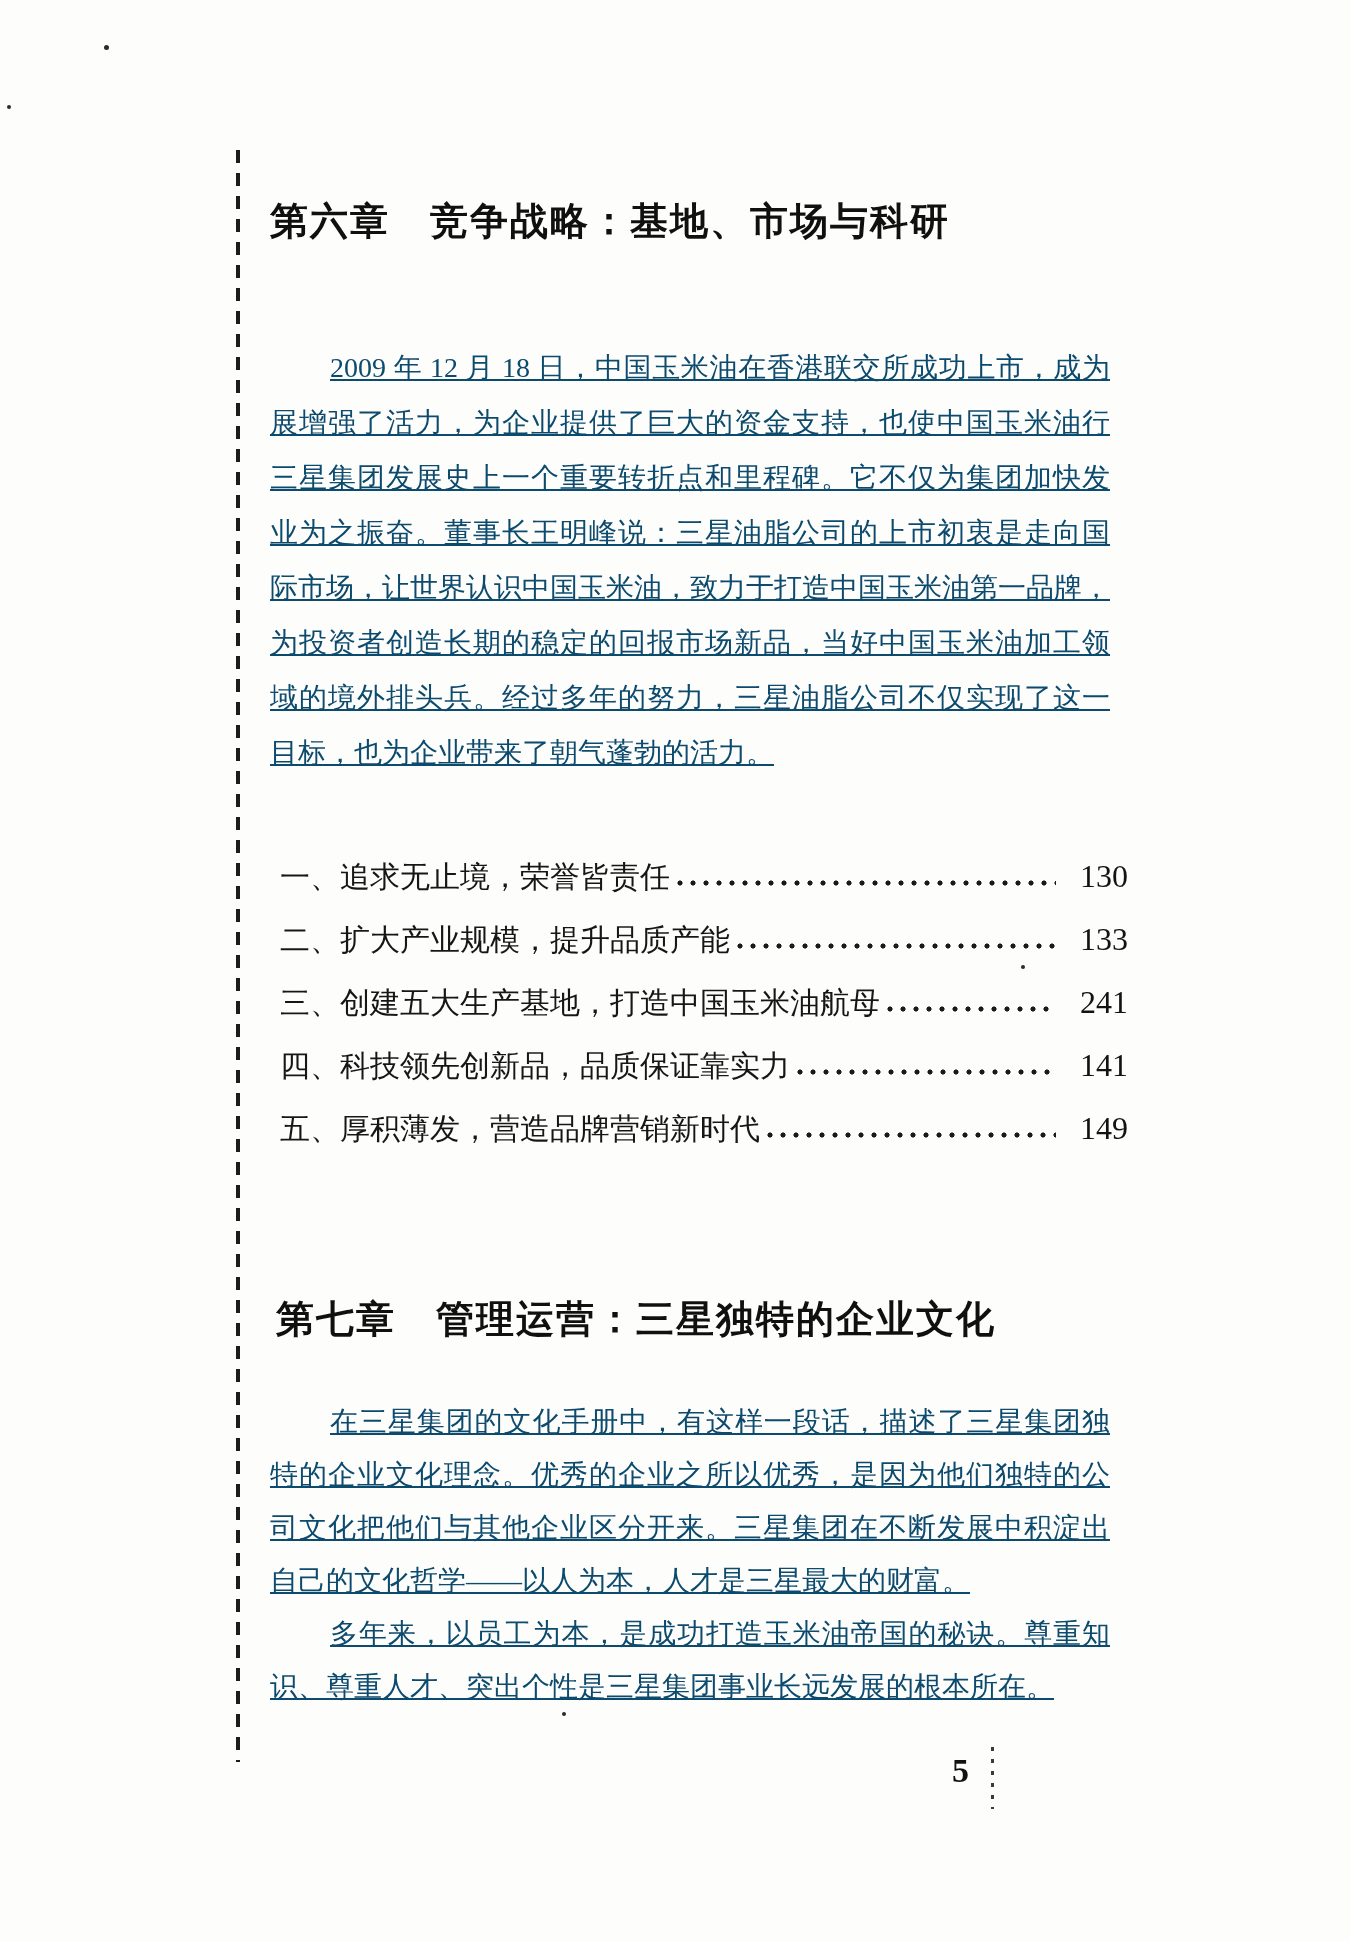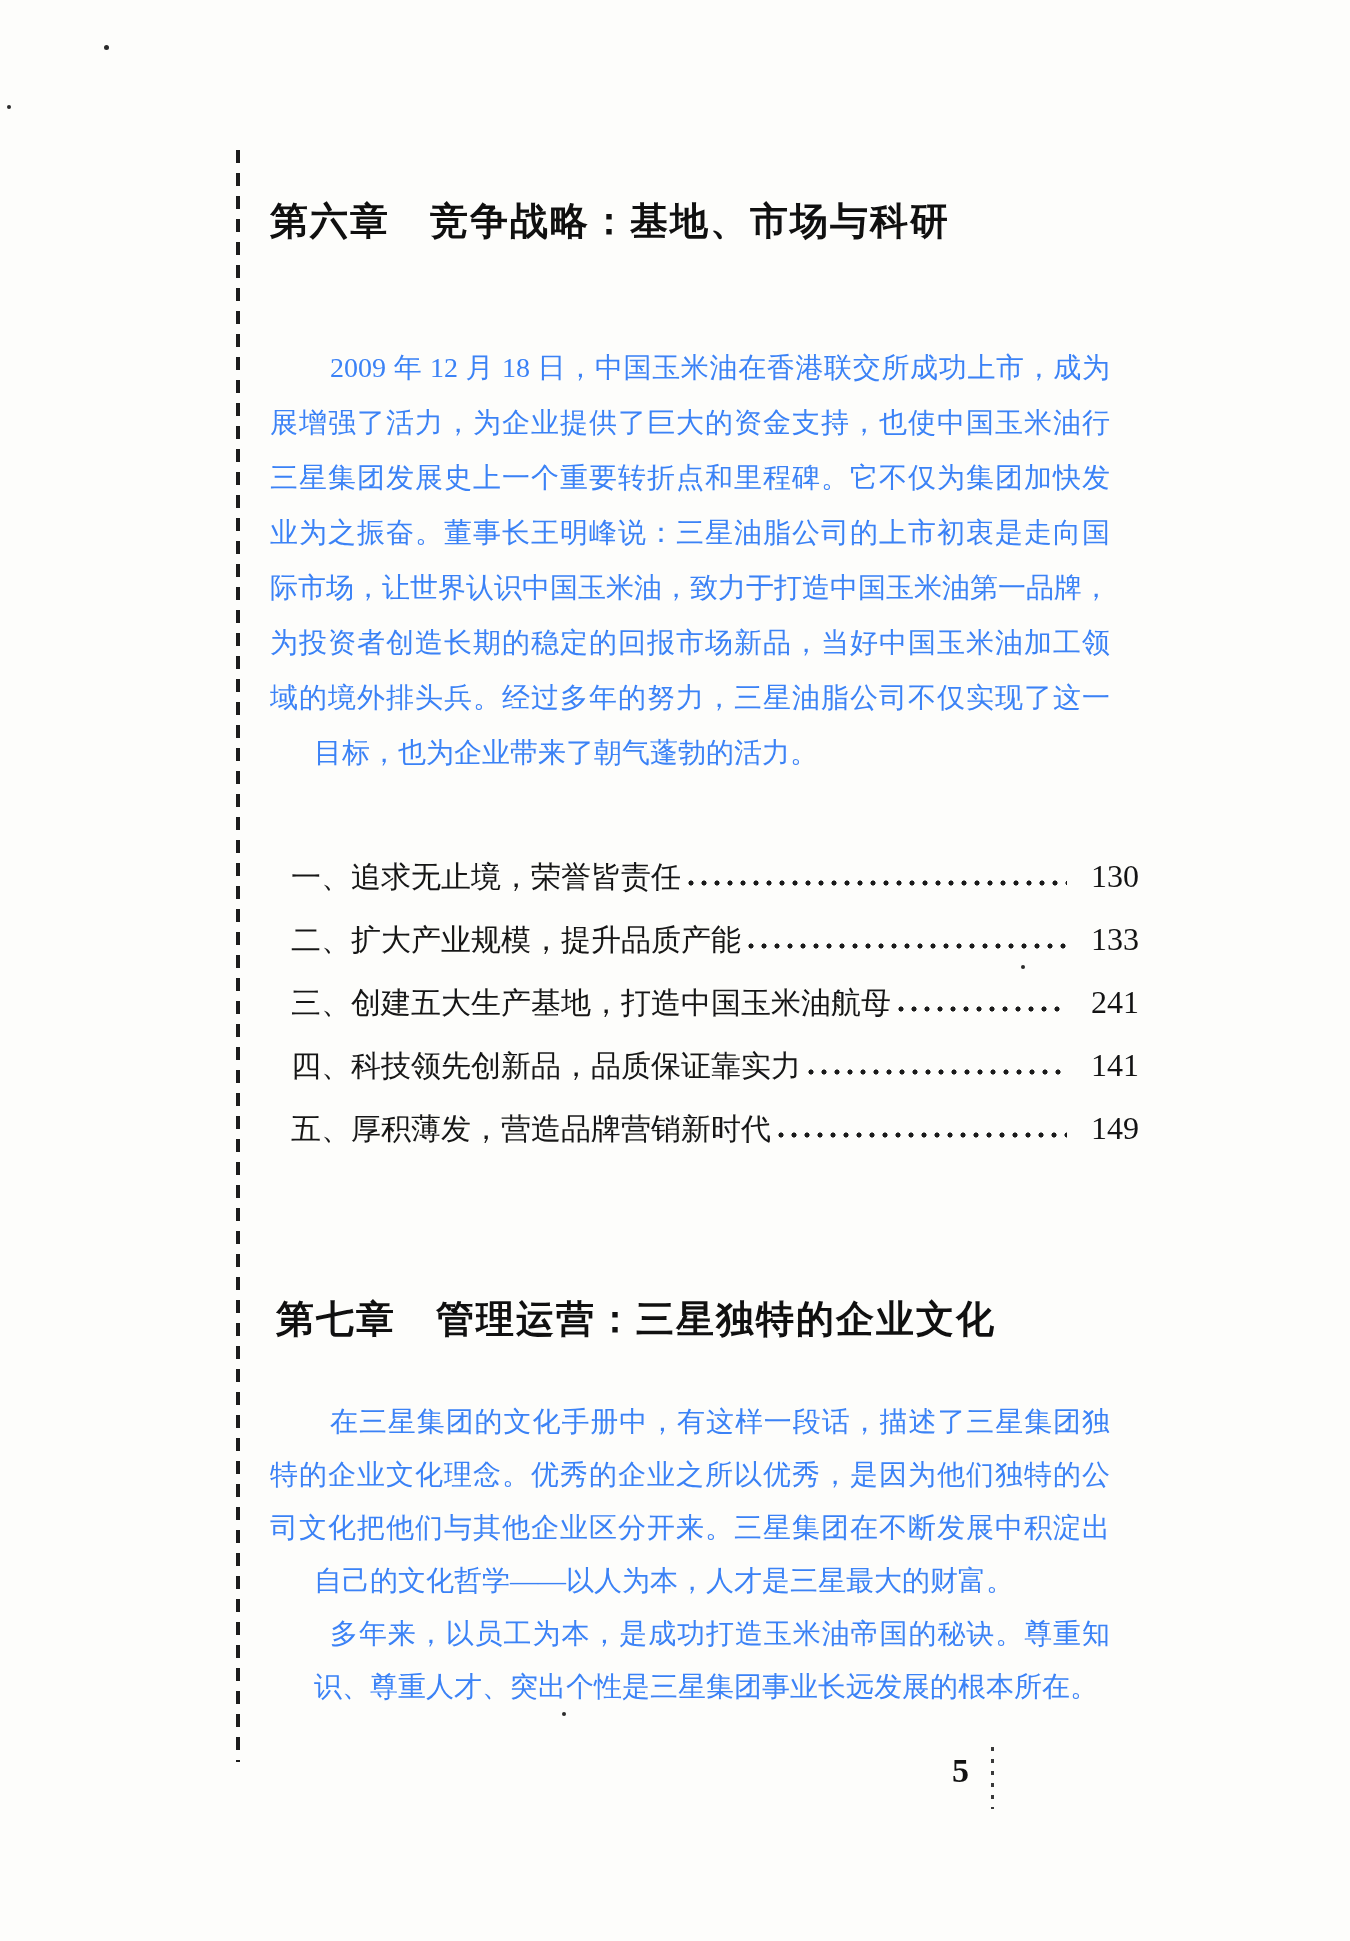--- a/index.html
+++ b/index.html
@@ -40,43 +40,43 @@
   .chapter-title .gap { display: inline-block; width: 40px; }
   .ch6-title { top: 196px; }
   .ch7-title { top: 1294px; left: 276px; }
 
   
   .para {
     position: absolute;
     left: 270px;
     width: 840px;
     font-size: 28px;
-    color: #3b82f6;
+    color: #0c4a6e;
+    text-decoration: underline;
   }
   .para .line {
     height: 55px;
     line-height: 55px;
     text-align: justify;
     text-align-last: justify;
     white-space: nowrap;
   }
   .ch6-para { top: 340px; }
   .ch7-para { top: 1395px; }
   .ch7-para .line { height: 53px; line-height: 53px; }
   .line.indent { text-indent: 60px; }
-  .line.short { text-align-last: left; margin-left: 44px; }
+  .line.short { text-align-last: left; }
 
   
   .toc {
     position: absolute;
     left: 280px;
     top: 845px;
     width: 848px;
     font-size: 30px;
-    margin-left: 11px;
   }
   .toc-entry {
     display: flex;
     align-items: baseline;
     height: 63px;
     line-height: 63px;
   }
   .toc-label { white-space: nowrap; color: #161616; }
   .toc-leader {
     flex: 1;

